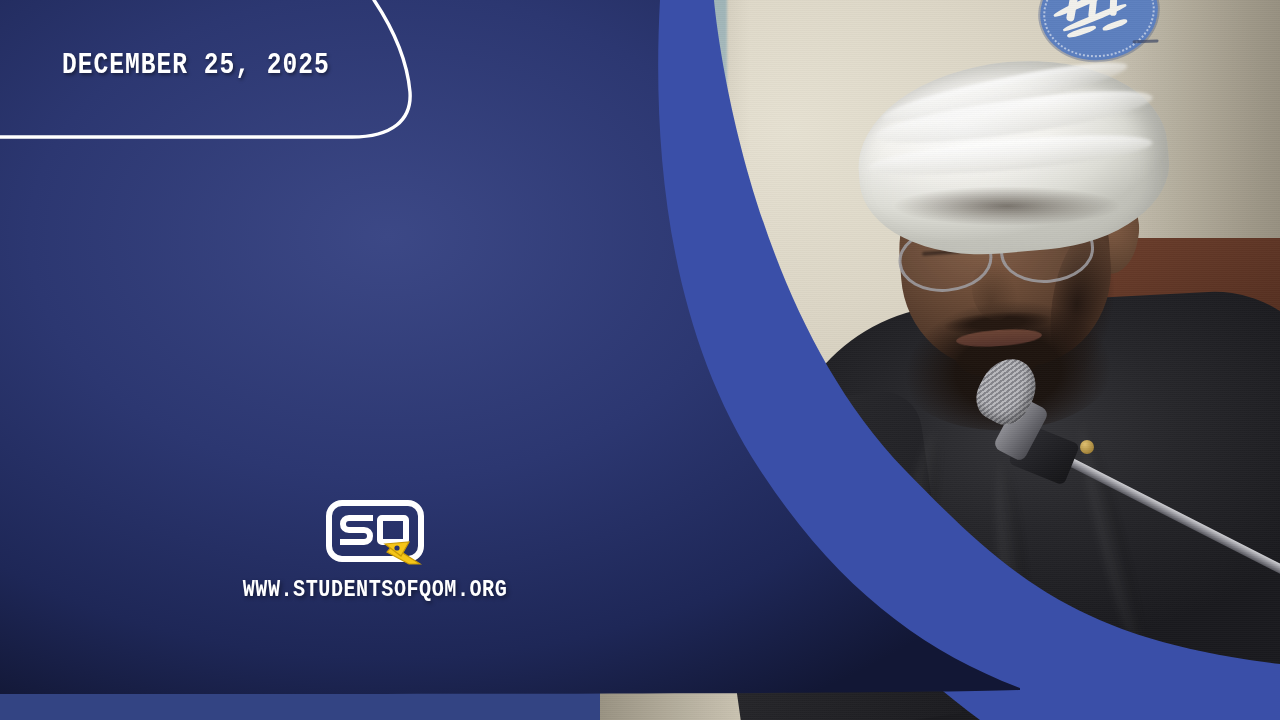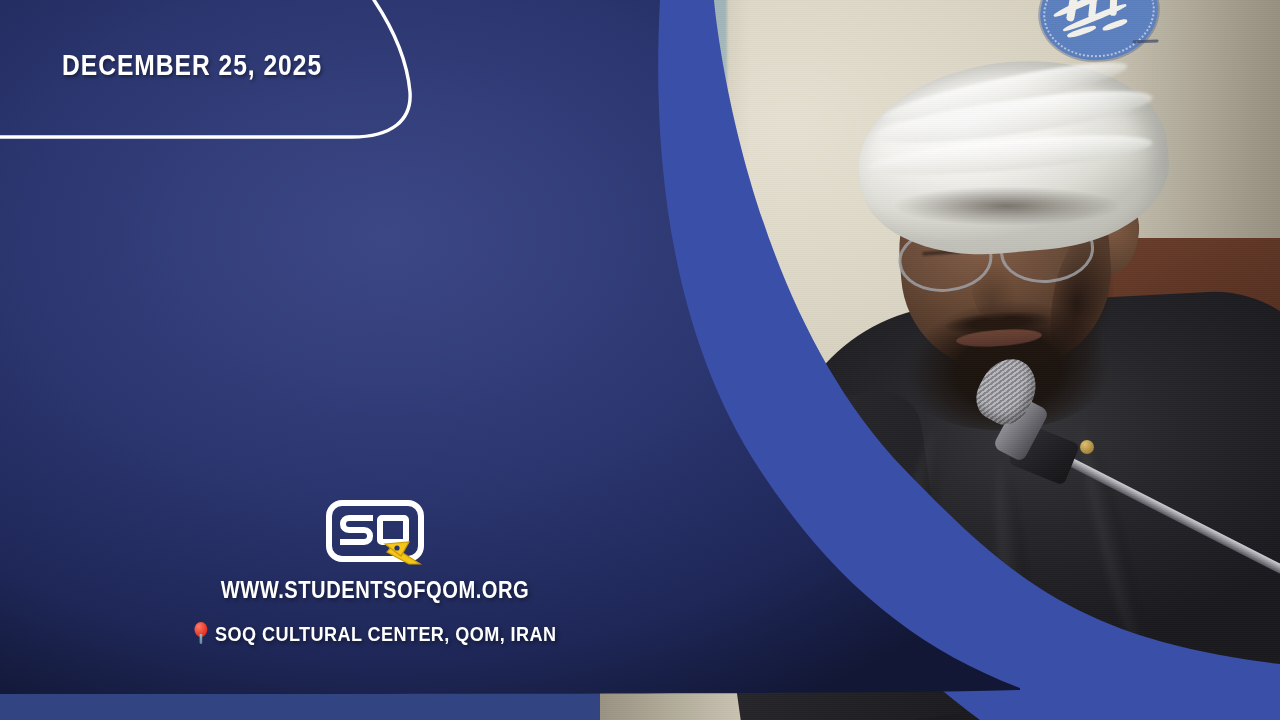--- a/index.html
+++ b/index.html
@@ -5,21 +5,21 @@
   html, body {
     margin: 0;
     padding: 0;
     background: #111;
   }
   #stage {
     position: relative;
     width: 1280px;
     height: 720px;
     overflow: hidden;
-    font-family: Liberation Sans, sans-serif;
+    font-family: Liberation Mono, monospace;
     background: #334483;
     user-select: none;
   }
 
   
   .photo-layer {
     position: absolute;
     inset: 0;
     overflow: hidden;
   }
@@ -636,23 +636,14 @@
           <path d="M 69,48 L 97,66 L 86,66 L 64,54 Z" fill="#F5C518" stroke="#C99A05" stroke-width="1.2"></path>
           <path d="M 62,46 L 86,44 L 78,58 Z" fill="#F5C518" stroke="#C99A05" stroke-width="1.2"></path>
           <circle cx="74" cy="50" r="2.6" fill="#2A3570"></circle>
         </g>
       </svg>
     </div>
   </div>
 
   <div class="url">WWW.STUDENTSOFQOM.ORG</div>
 
-  <div class="location">
-    <span class="location-inner">
-      <span class="pin">
-        <span class="pin-head"></span>
-        <span class="pin-stem"></span>
-      </span>
-      <span>SOQ CULTURAL CENTER, QOM, IRAN</span>
-    </span>
-  </div>
 
 </div>
 
 </body></html>

